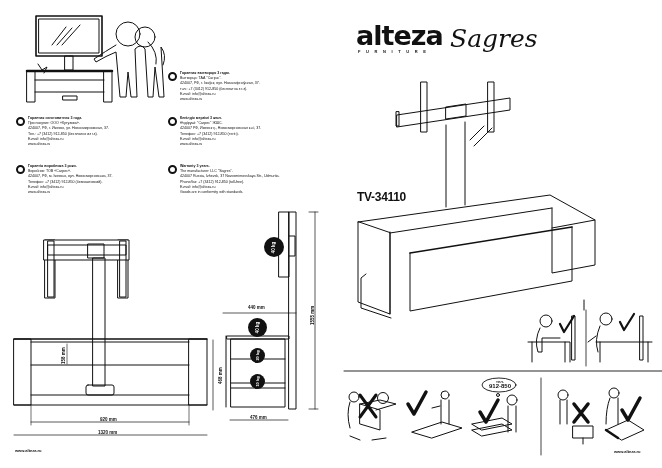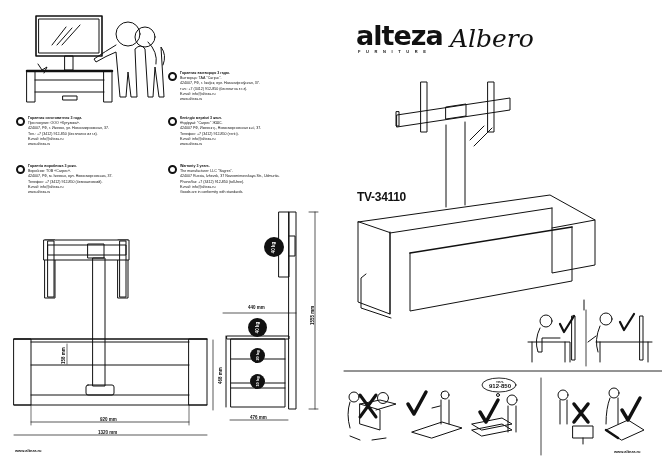--- a/index.html
+++ b/index.html
@@ -165,21 +165,21 @@
       <path d="M610 398 q-4 10 -4 26 M618 398 l0 26"></path>
       <path d="M622 410 l6 10 l12 -22" stroke-width="3.5"></path>
       <path d="M606 430 l22 -10 l16 10 l-22 10 z"></path>
       <path d="M606 430 l12 8" stroke-width="2.5"></path>
     </g>
   </g>
 </svg>
 
 <div class="brand">
   <span class="alteza">alteza</span>
-  <span class="albero">Albero</span>
+  <span class="albero">Sagres</span>
   <span class="furn">FURNITURE</span>
 </div>
 
 <div class="model">TV-34110</div>
 
 <div>
   <span class="flag" style="left:16px;top:117px;"></span>
   <div class="info" style="left:28px;top:116px;">
     <span class="line b">Гарантия изготовителя 3 года.</span>
     <span class="line">При покупке: ООО «Кутузова».</span>

